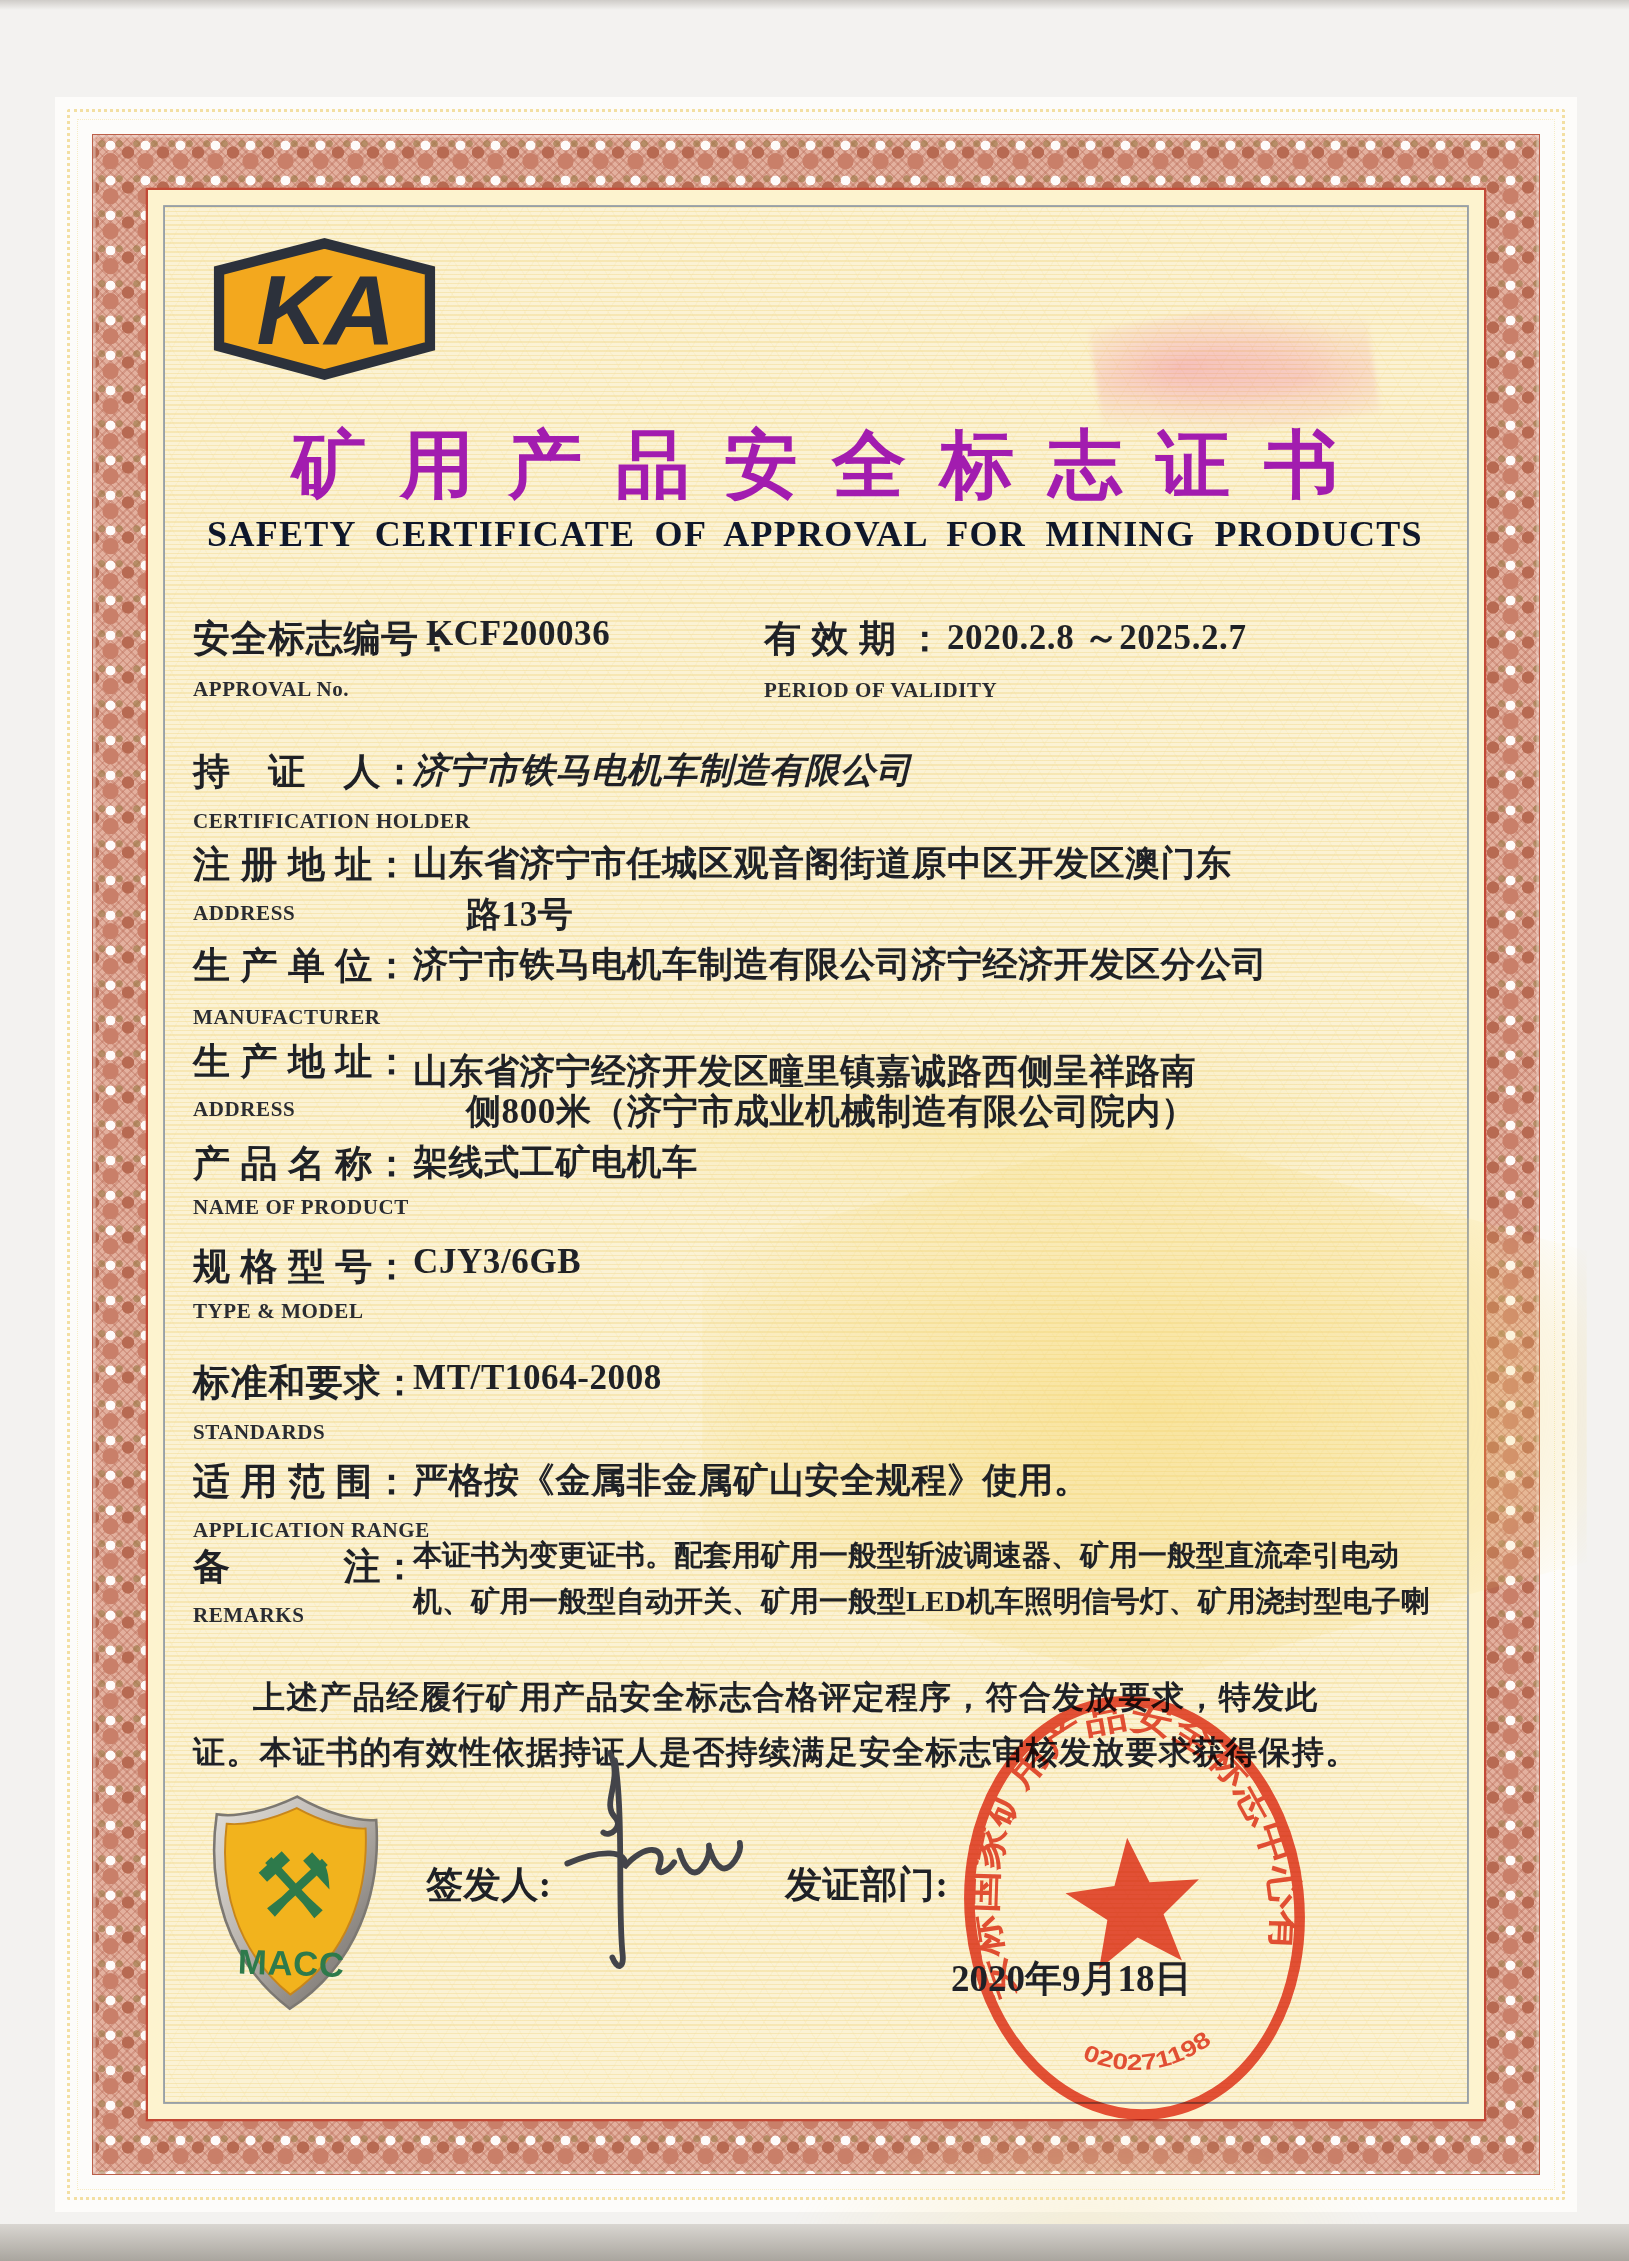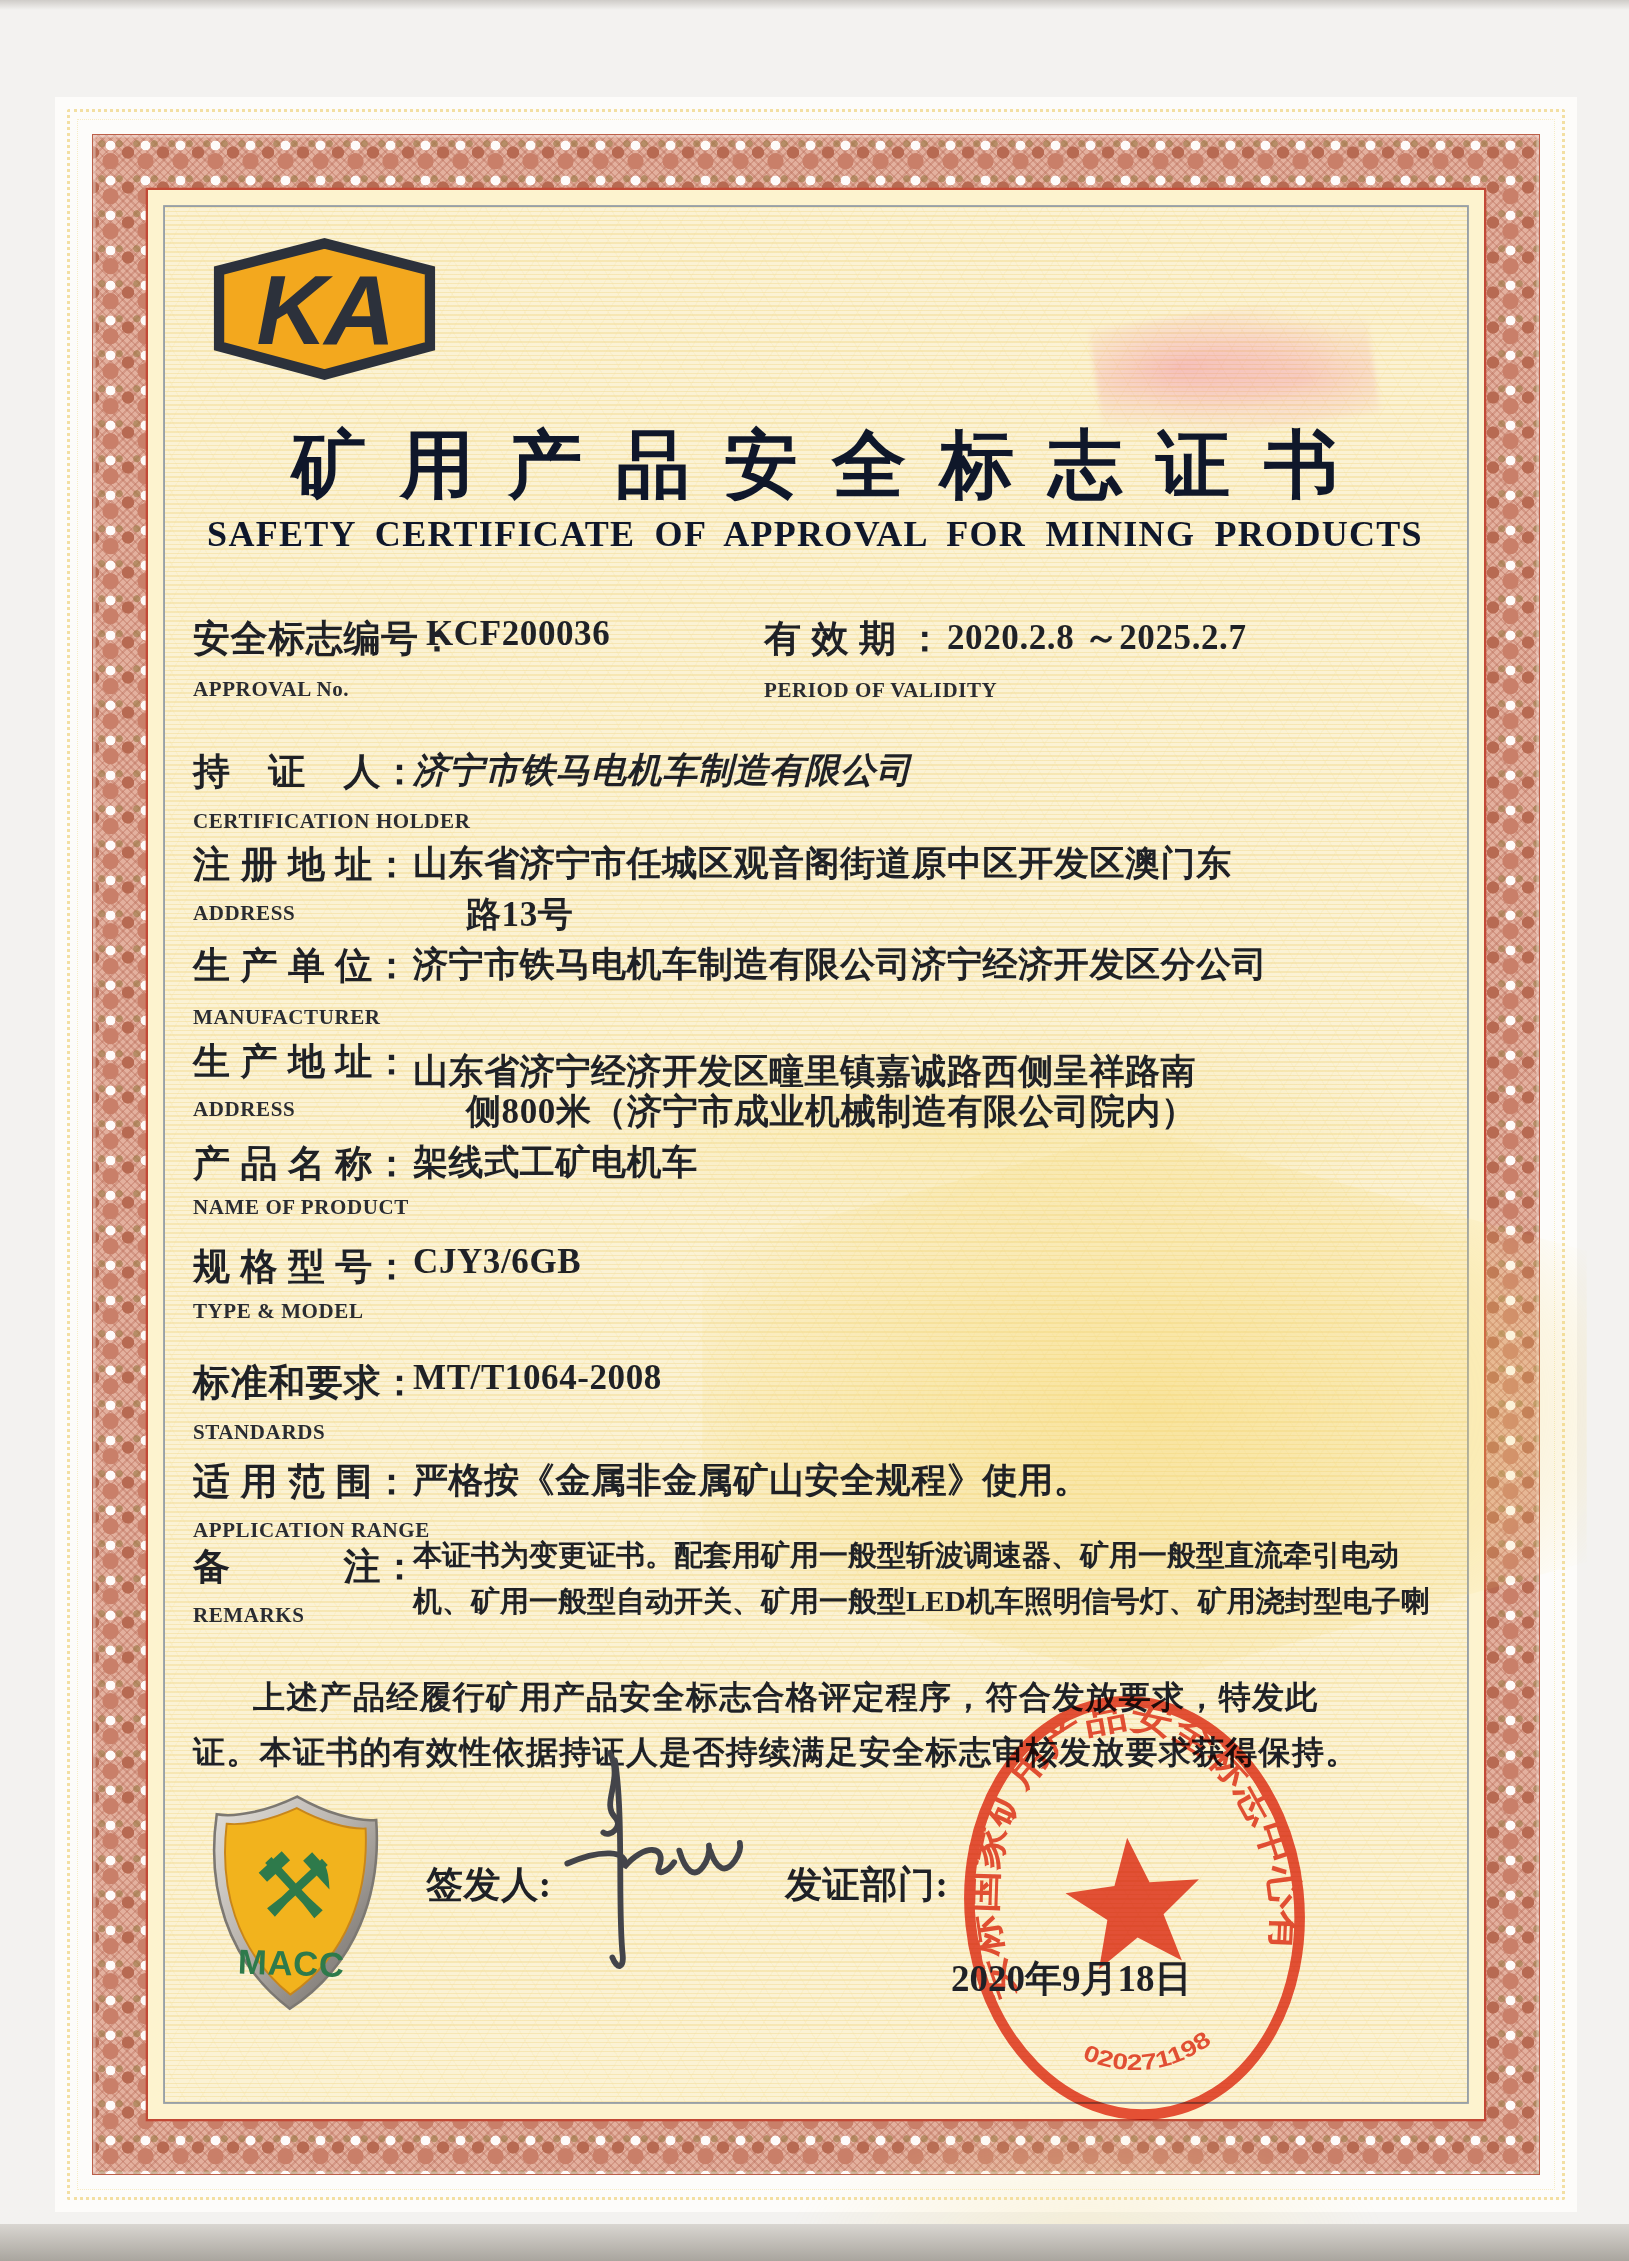--- a/index.html
+++ b/index.html
@@ -57,21 +57,21 @@
   .stamp-residue{position:absolute;left:1096px;top:309px;width:277px;height:123px;
     background:
       radial-gradient(ellipse at 30% 40%, rgba(233,80,130,0.30), rgba(233,80,130,0) 60%),
       radial-gradient(ellipse at 75% 65%, rgba(233,80,130,0.22), rgba(233,80,130,0) 55%);
     filter:blur(2.6px);transform:rotate(-8deg);}
   
   .abs{position:absolute;}
   .cn-label{font-weight:700;font-size:37px;letter-spacing:0.6px;white-space:nowrap;}
   .cn-value{font-weight:600;font-size:35px;letter-spacing:0.6px;white-space:nowrap;}
   .en-sub{font-weight:600;font-size:21px;letter-spacing:0.6px;white-space:nowrap;color:#2a2c31;}
-  .title-cn{font-weight:700;font-size:74px;letter-spacing:34px;color:#0f172a;white-space:nowrap;}
+  .title-cn{font-weight:700;font-size:74px;letter-spacing:34px;color:#a21caf;white-space:nowrap;}
   .title-en{font-weight:700;font-size:36px;letter-spacing:1.3px;word-spacing:9px;color:#0f172a;white-space:nowrap;}
   .remark-line{font-weight:600;font-size:29px;white-space:nowrap;}
   .closing-line{font-weight:600;font-size:32px;letter-spacing:1.3px;white-space:nowrap;}
   .date-text{font-weight:600;font-size:37px;white-space:nowrap;z-index:6;}
   .seal-wrap{position:absolute;left:954px;top:1689px;width:361px;height:438px;z-index:5;
     mix-blend-mode:multiply;opacity:0.92;transform:rotate(-6deg);}
   .sig-wrap{position:absolute;left:548px;top:1741px;width:206px;height:245px;}
   .macc-wrap{position:absolute;left:197px;top:1791px;width:193px;height:222px;transform:rotate(2deg);}
   .ka-wrap{position:absolute;left:211px;top:237px;width:227px;height:144px;}
 </style>

